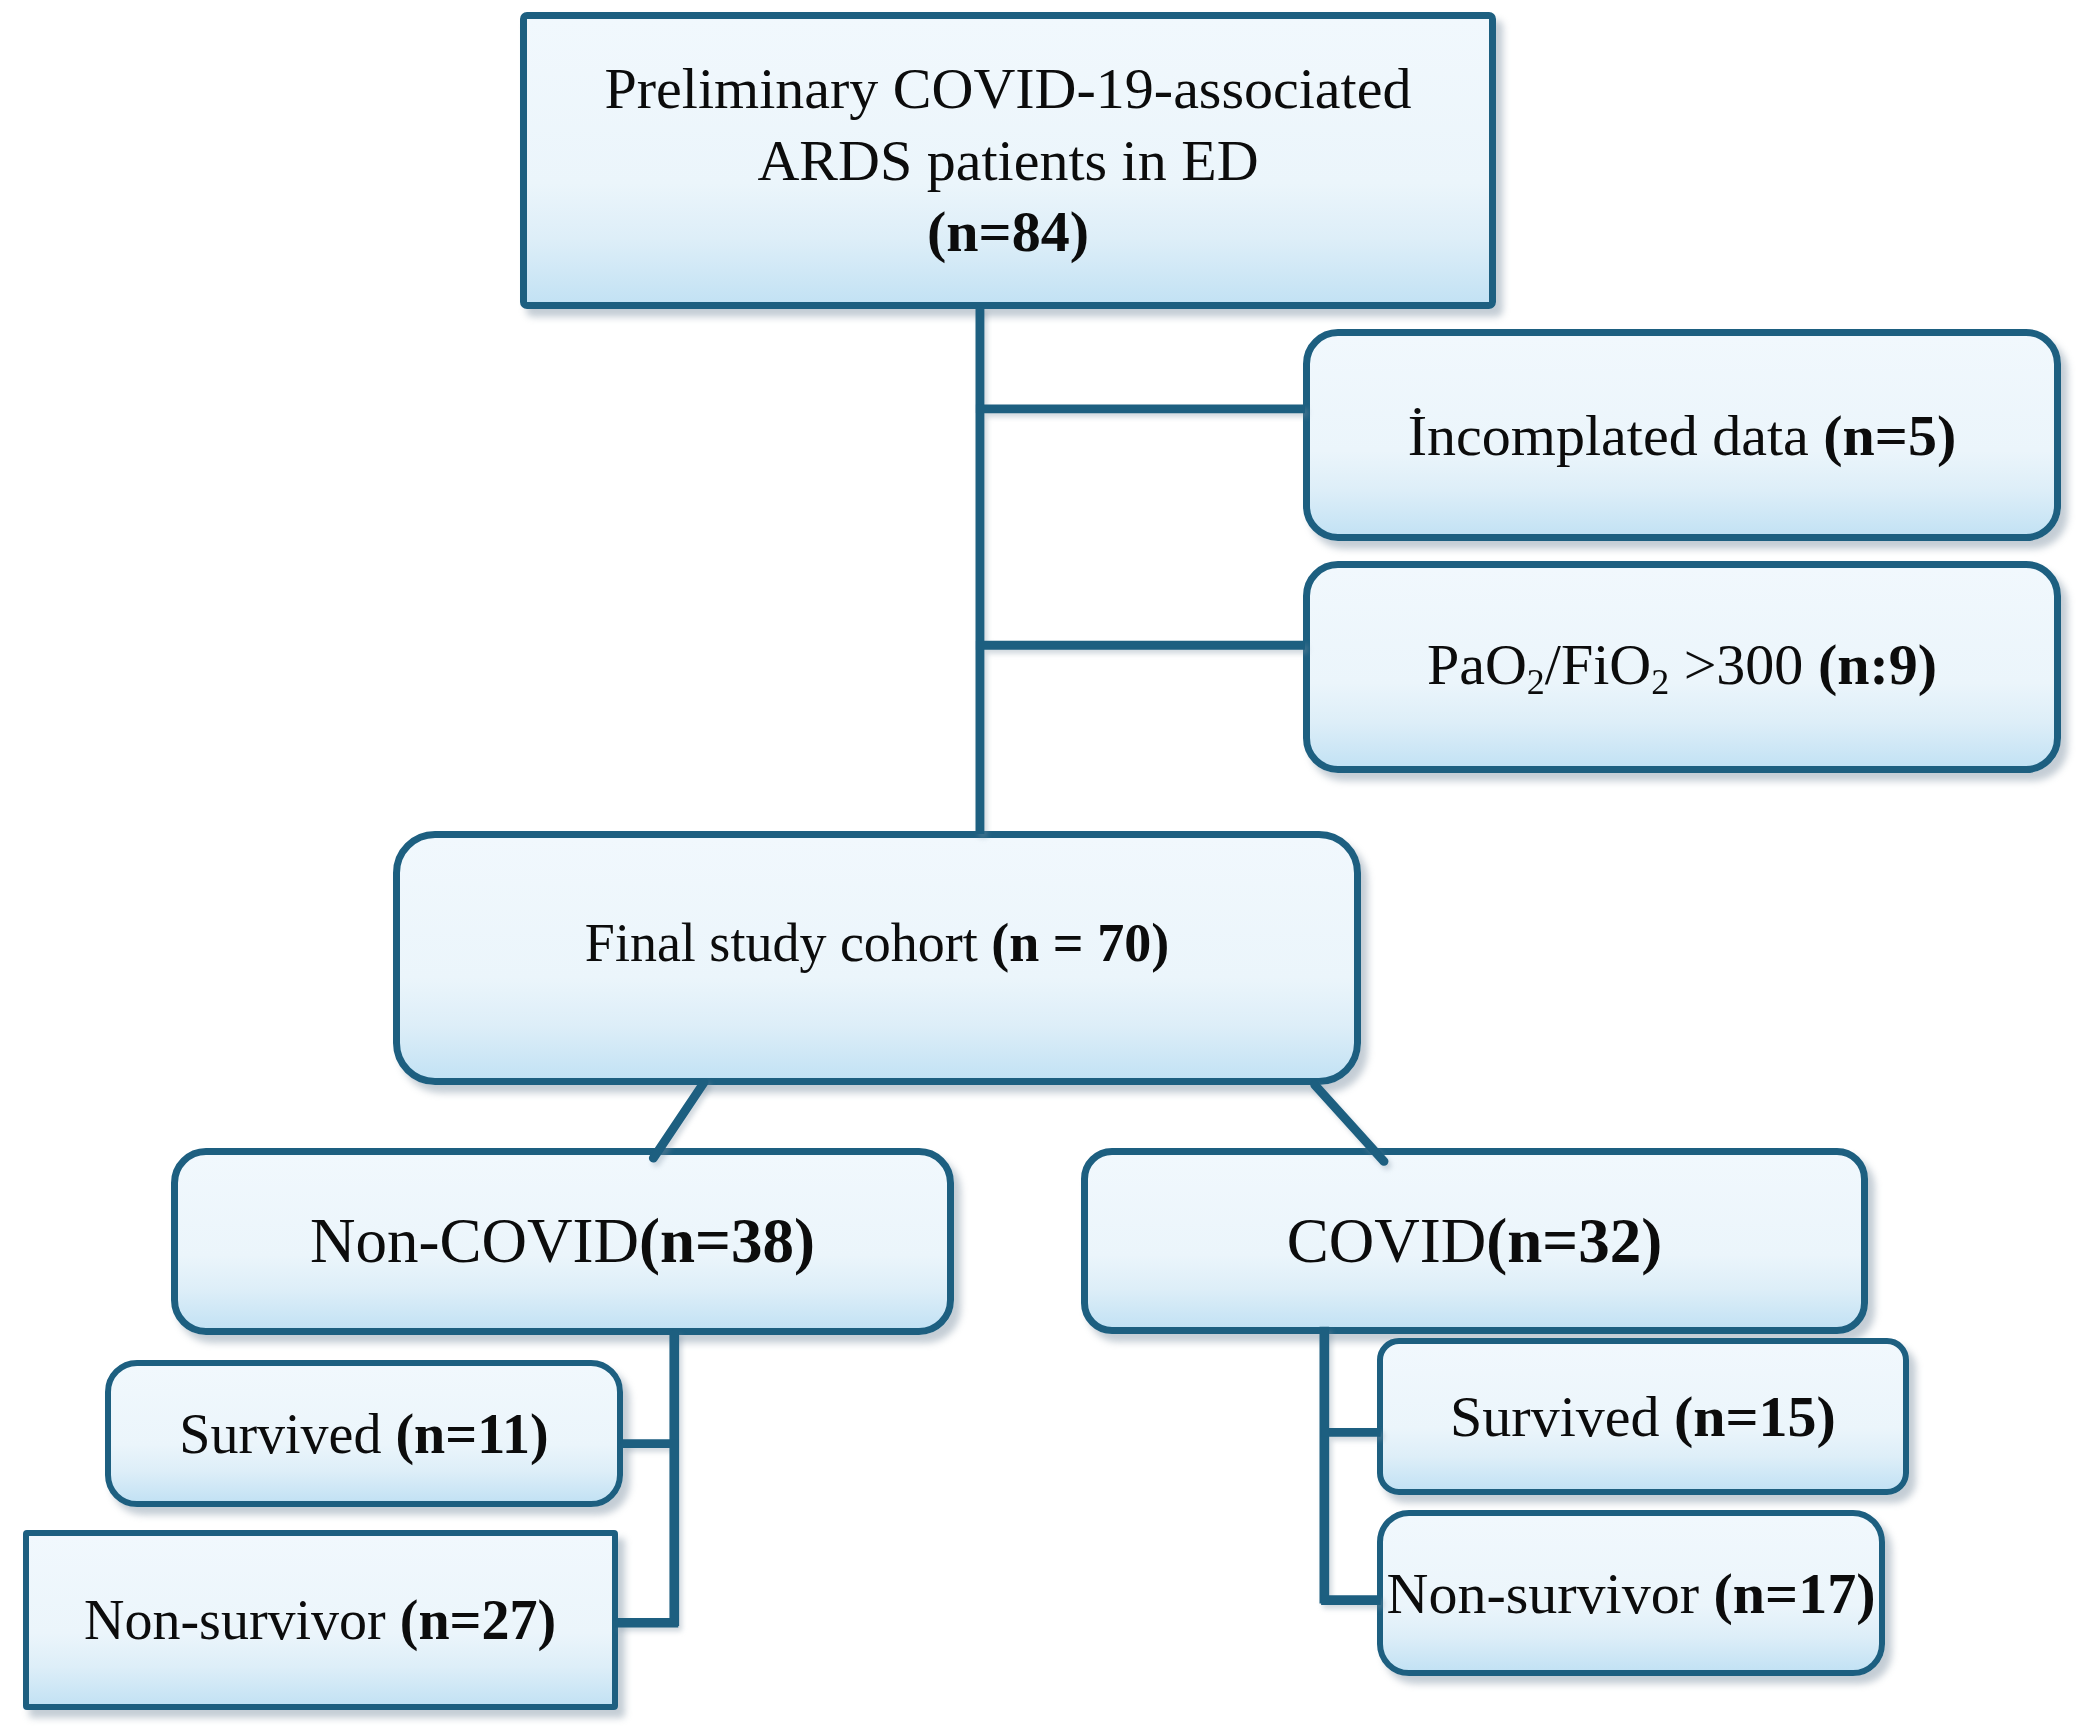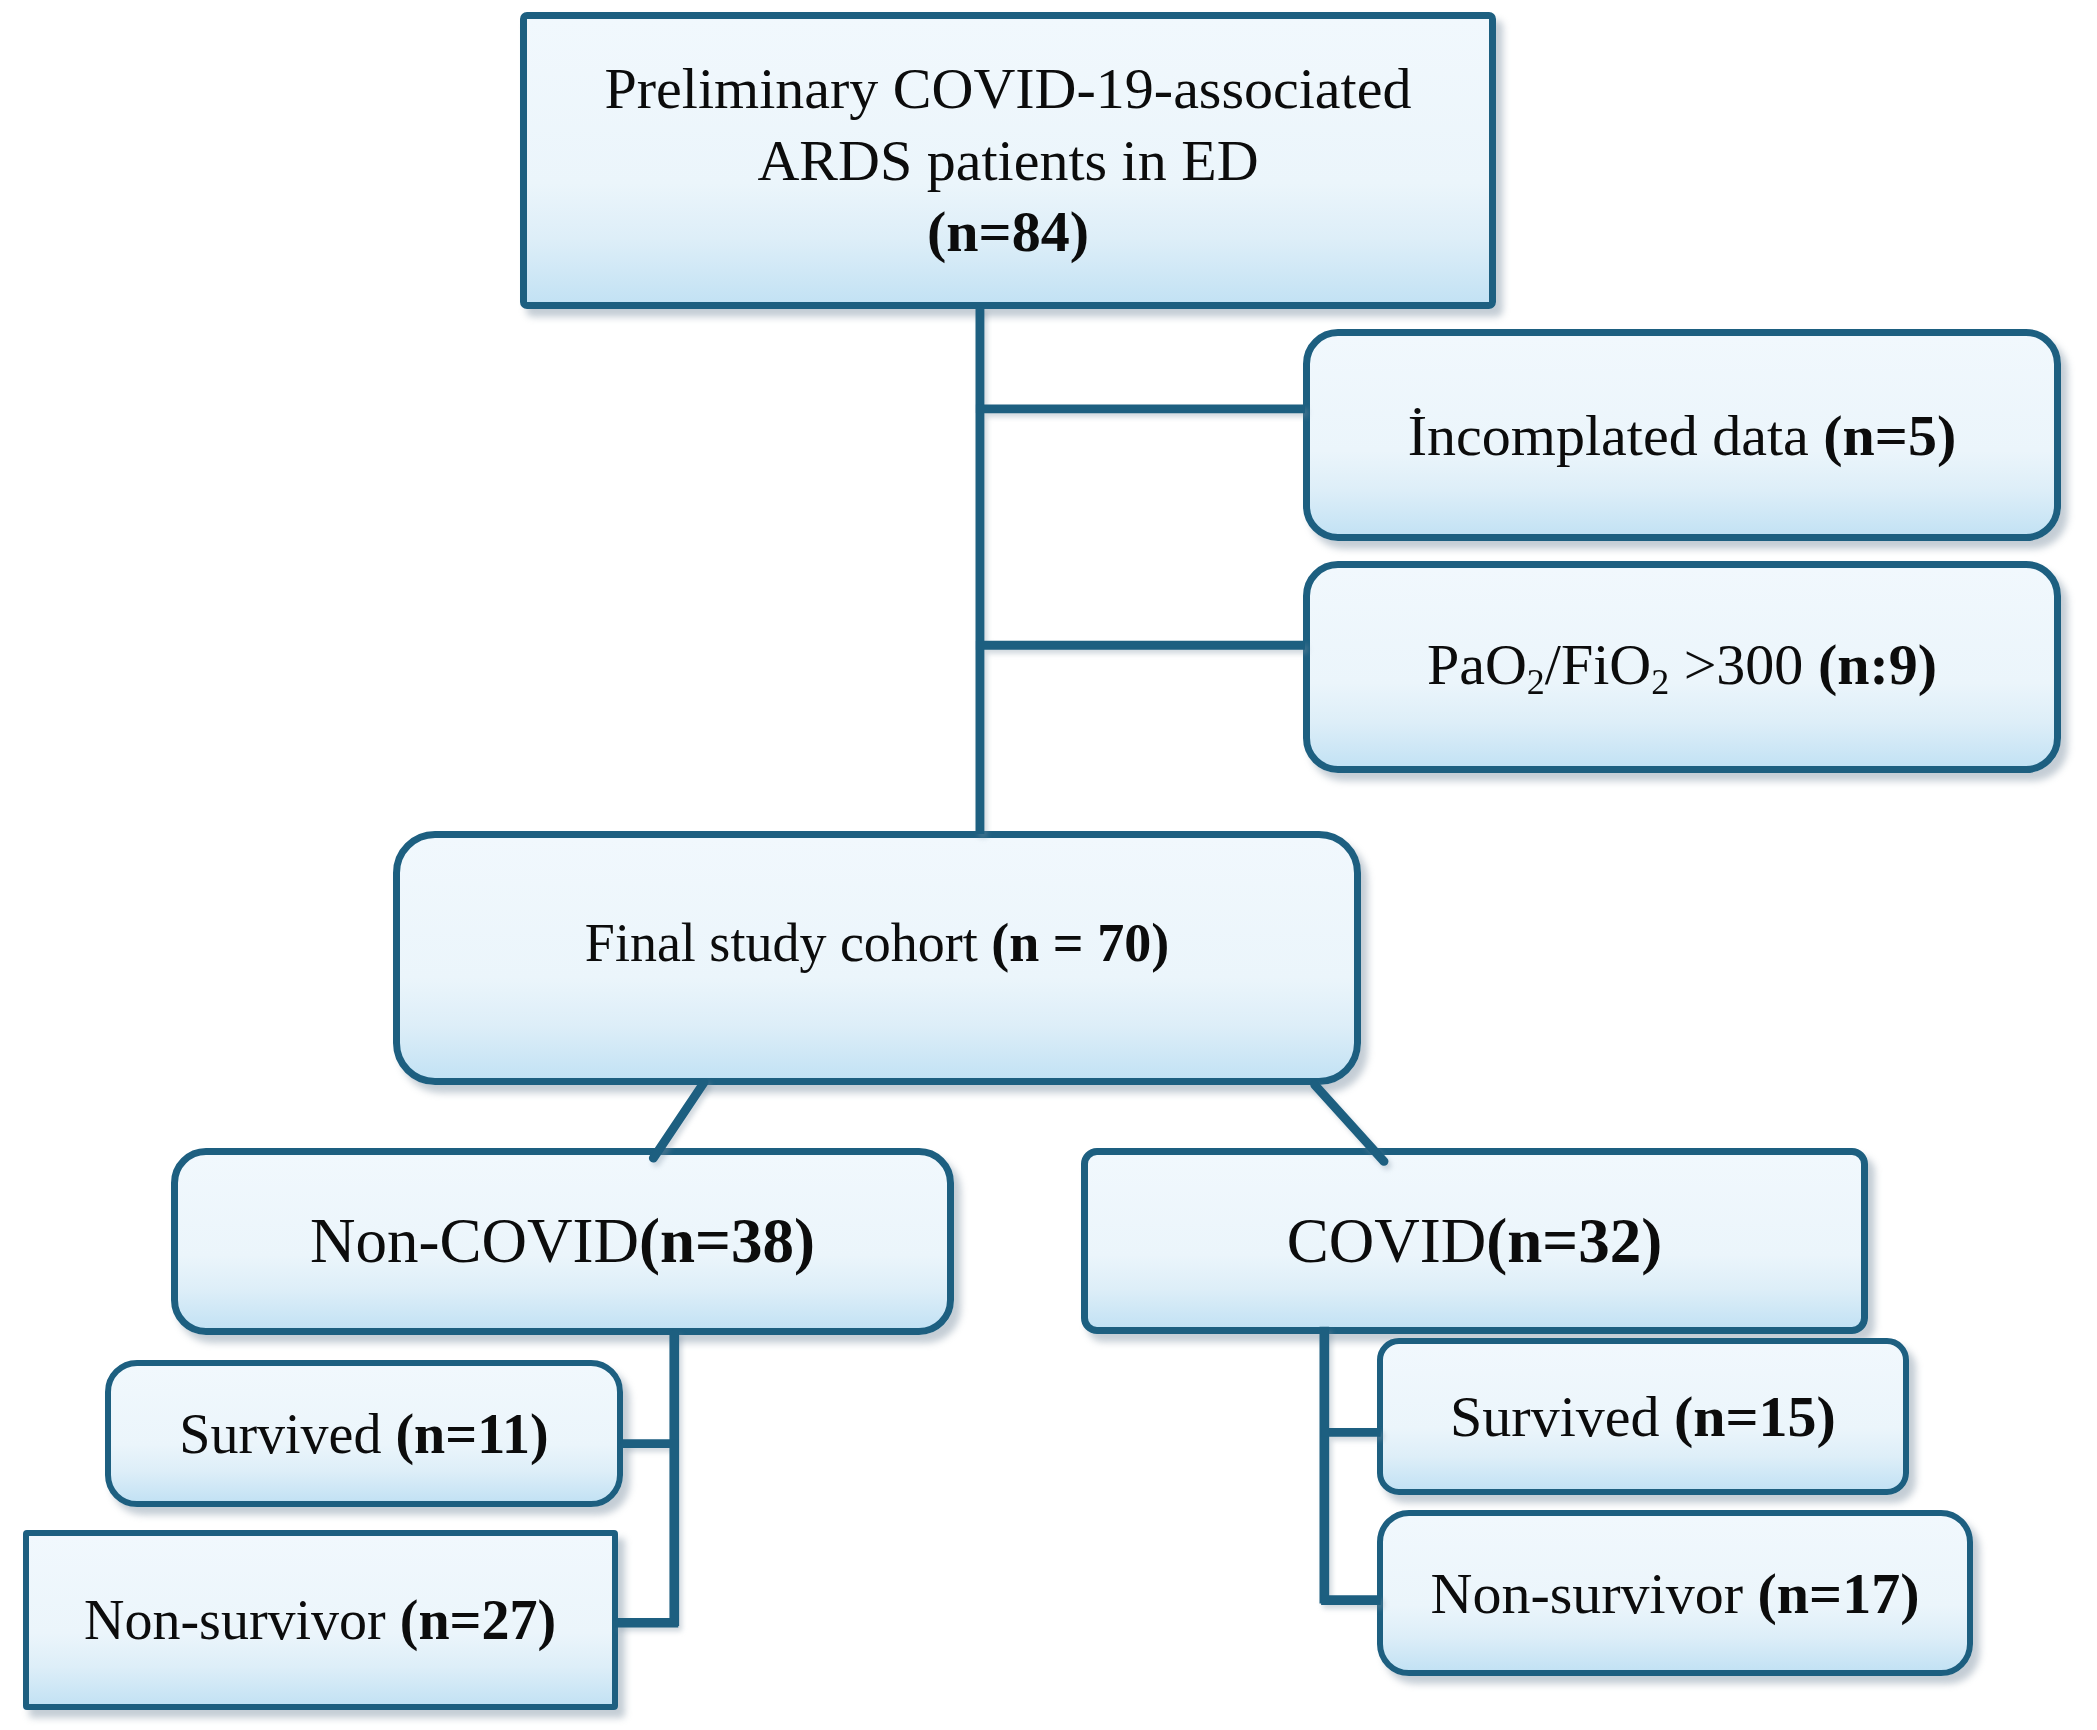--- a/index.html
+++ b/index.html
@@ -28,25 +28,25 @@
   .tline{white-space:nowrap;}
   .b{font-weight:bold;}
   .sub{font-size:.62em;vertical-align:-0.28em;}
 
   
   #box-preliminary   {left:520px;  top:12px;   width:976px; height:297px; font-size:58px; line-height:1.24;}
   #box-incomplete    {left:1303px; top:329px;  width:758px;  height:212px; font-size:58px; border-radius:35px;text-align:right;}
   #box-pao2          {left:1303px; top:561px;  width:758px;  height:212px; font-size:58px; border-radius:35px;justify-content:center;}
   #box-final         {left:393px;  top:831px; width:968px; height:254px; font-size:54px; padding-bottom:30px; border-radius:42px;}
   #box-noncovid      {left:171px;  top:1148px; width:783px;  height:187px; font-size:63px; border-radius:35px;}
-  #box-covid         {left:1081px; top:1148px; width:787px;  height:186px; font-size:63px; border-radius:16px;}
+  #box-covid         {left:1081px; top:1148px; width:787px;  height:186px; font-size:63px; border-radius:31px;}
   #box-survived-nc   {left:105px;  top:1360px; width:518px;  height:147px; font-size:56px; border-radius:32px; border-width:6.5px;text-align:right;}
   #box-nonsurv-nc    {left:22.6px;   top:1530px; width:595px;  height:180px; font-size:56px; border-radius:4px; border-width:6.5px;}
   #box-survived-c    {left:1377px; top:1338px; width:532px;  height:157px; font-size:58px; border-radius:22px; border-width:6.5px;}
-  #box-nonsurv-c     {left:1377px; top:1510px; width:596px;  height:166px; font-size:58px; border-radius:32px; border-width:6.5px;}
+  #box-nonsurv-c     {left:1377px; top:1510px; width:508px;  height:166px; font-size:58px; border-radius:32px; border-width:6.5px;}
 
   #connectors{
     position:absolute;left:0;top:0;width:2097px;height:1730px;
     z-index:2;pointer-events:none;
     filter:drop-shadow(3.2px 4px 2.4px rgba(125,145,162,.35));
   }
   #connectors path{stroke:#1d5f80;fill:none;}
 </style>
 </head>
 <body>

